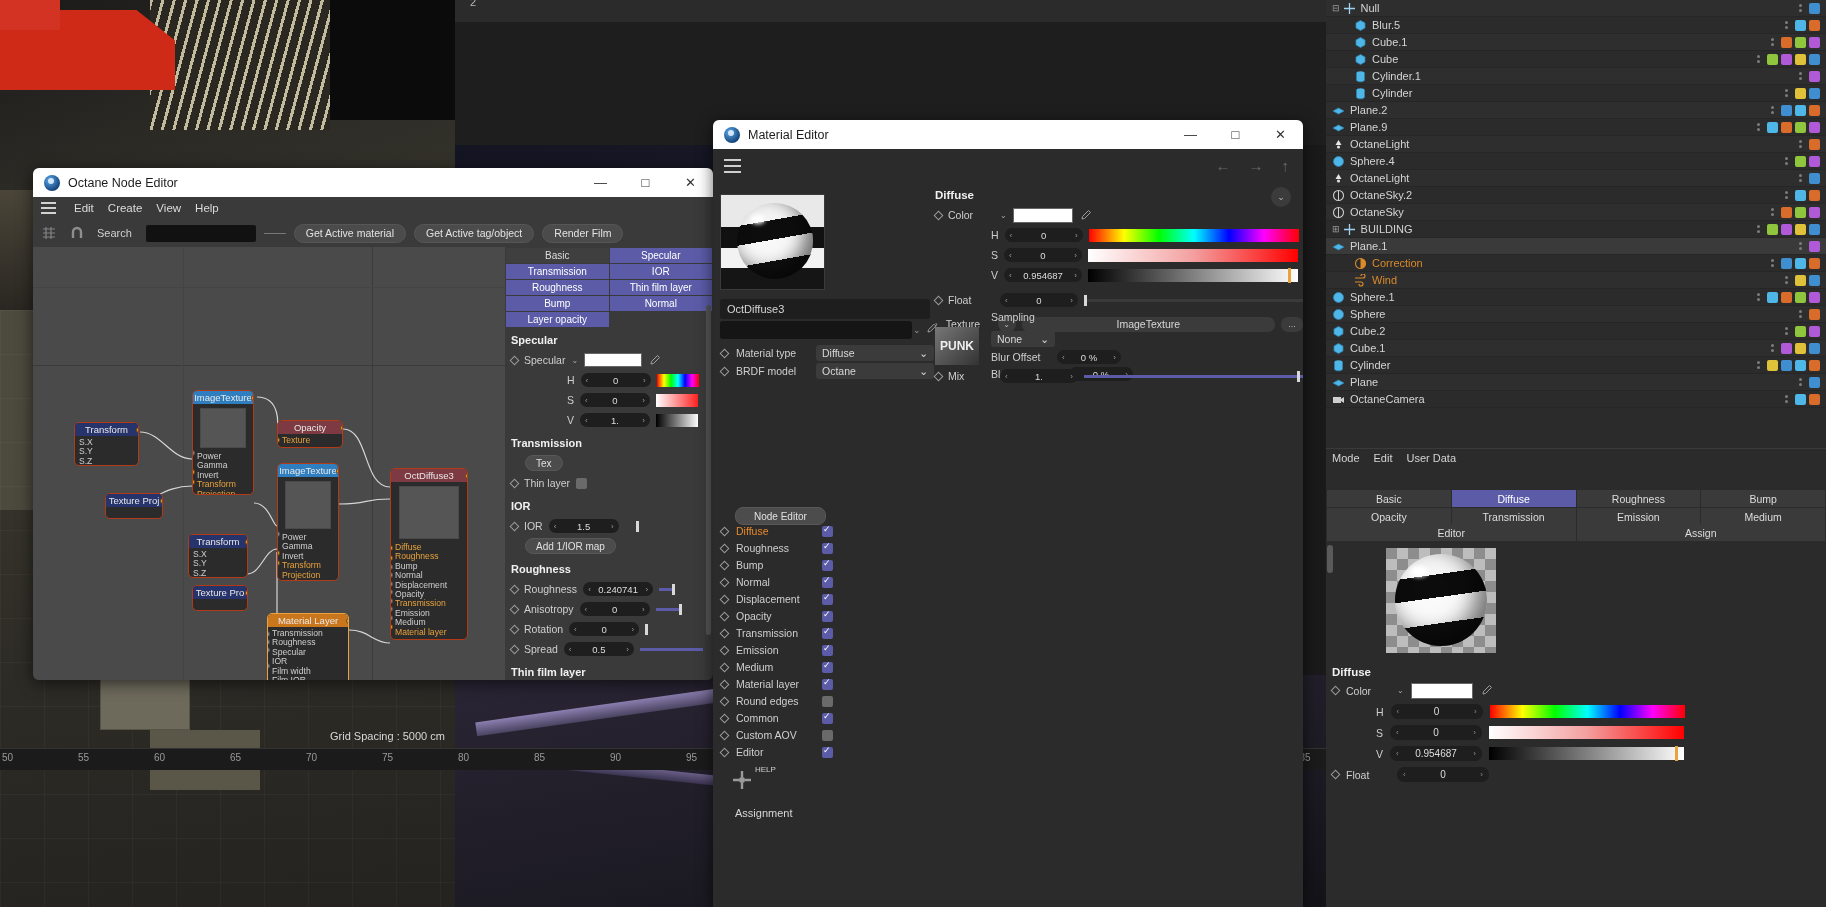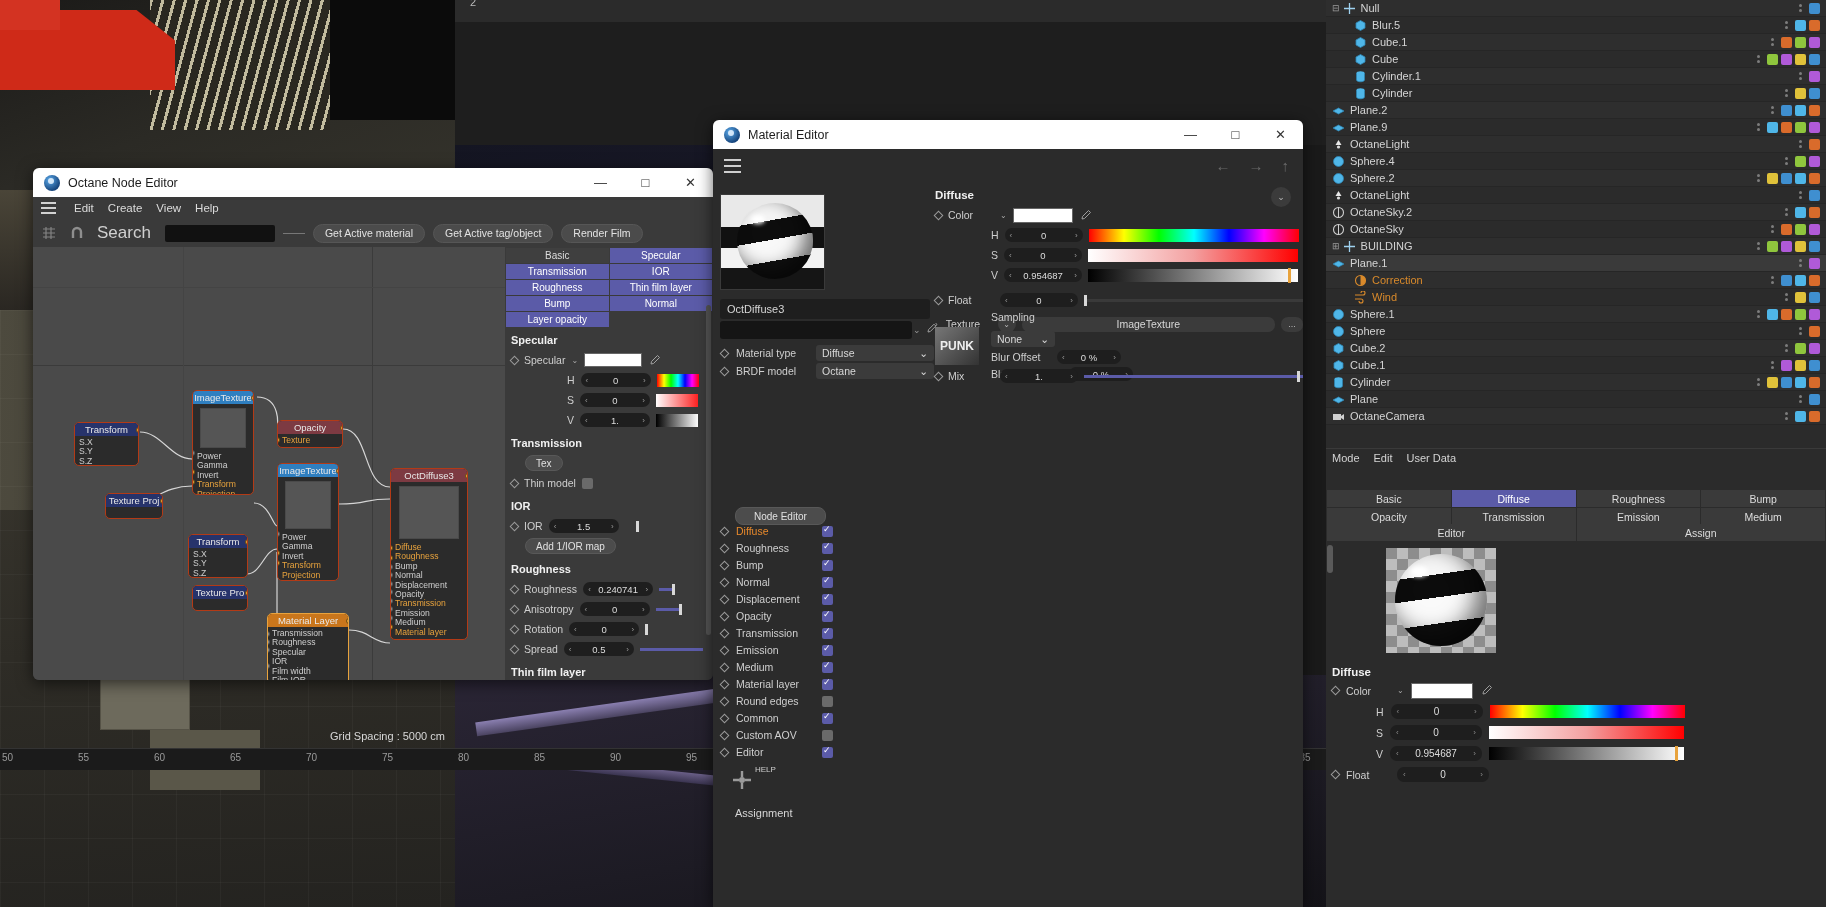--- a/index.html
+++ b/index.html
@@ -67,21 +67,21 @@
   
   #nodeeditor { left:33px; top:168px; width:680px; height:512px;
      background:#3a3a3a; border-radius:6px; }
   #ne-menubar { height:22px; background:#3a3a3a; display:flex; align-items:center;
      padding-left:8px; gap:14px; }
   #ne-menubar .hamb { display:flex; flex-direction:column; gap:3px; margin-right:4px; }
   #ne-menubar .hamb i { display:block; width:15px; height:2px; background:#d2d2d2; }
   #ne-menubar .mi { font-size:11.5px; color:#dcdcdc; }
   #ne-toolbar { height:28px; background:#3a3a3a; display:flex; align-items:center; padding-left:6px; gap:8px; }
   #ne-toolbar .ticon { width:20px; height:20px; opacity:.65; display:flex; align-items:center; justify-content:center; }
-  #ne-toolbar .slabel { font-size:17px; color:#d0d0d0; margin-left:2px; }
+  #ne-toolbar .slabel { font-size:11px; color:#d0d0d0; margin-left:2px; }
   #ne-search { width:110px; height:17px; background:#111; border-radius:2px; margin-left:6px; border:none; color:#ddd; font-size:10px; padding:0 4px; }
   #ne-toolbar .dash { width:22px; height:1px; background:#777; }
   .pillbtn { height:19px; padding:0 11px; border-radius:10px; background:#4b4b4b;
      color:#e2e2e2; font-size:10.5px; display:flex; align-items:center; border:1px solid #565656; }
   #ne-canvas { position:absolute; left:0; top:79px; width:472px; height:433px;
      background:#4a4a4a; overflow:hidden; border-bottom-left-radius:6px; }
   #ne-canvas .axisH { position:absolute; left:0; top:118px; width:100%; height:1px; background:#3b3b3b; }
   #ne-canvas .axisV { position:absolute; left:339px; top:0; height:100%; width:1px; background:#3b3b3b; }
   #ne-canvas .gl { position:absolute; background:#444; }
 
@@ -512,21 +512,21 @@
         </span>
         <span class="grad val"></span>
       </div>
 
       <div class="secthd">Transmission</div>
       <div class="row" style="padding-left:20px;">
         <span class="roundbtn">Tex</span>
       </div>
       <div class="row">
         <span class="diamond"></span>
-        <span class="lbl">Thin model</span>
+        <span class="lbl">Thin layer</span>
         <span class="cbx empty"></span>
       </div>
 
       <div class="secthd">IOR</div>
       <div class="row">
         <span class="diamond"></span>
         <span class="lbl">IOR</span>
         <span class="numfield">
           <span class="ar">‹</span>
           <span class="v">1.5</span>
@@ -994,37 +994,20 @@
             <i></i>
           </span>
           <span class="tags">
             <span class="tg" style="background:#8fc63d"></span>
             <span class="tg" style="background:#b05ad8"></span>
           </span>
         </div>
         <div class="trow">
           <span class="ind" style="width:6px"></span>
           <span class="oicon"><svg width="13" height="13" viewBox="0 0 13 13">
-              <circle cx="6.5" cy="6.5" r="5" fill="#4fb6e8" stroke="#2e86b5" stroke-width=".8"></circle>
-            </svg></span>
-          <span class="nm">Sphere.2</span>
-          <span class="dots">
-            <i></i>
-            <i></i>
-          </span>
-          <span class="tags">
-            <span class="tg" style="background:#e0c23a"></span>
-            <span class="tg" style="background:#3f8fd0"></span>
-            <span class="tg" style="background:#4fb6e8"></span>
-            <span class="tg" style="background:#d96b2b"></span>
-          </span>
-        </div>
-        <div class="trow">
-          <span class="ind" style="width:6px"></span>
-          <span class="oicon"><svg width="13" height="13" viewBox="0 0 13 13">
               <path d="M6.5 2l3 5h-6z" fill="#e8e8e8"></path>
               <circle cx="6.5" cy="9" r="1.6" fill="#ddd"></circle>
             </svg></span>
           <span class="nm">OctaneLight</span>
           <span class="dots">
             <i></i>
             <i></i>
           </span>
           <span class="tags">
             <span class="tg" style="background:#3f8fd0"></span>

